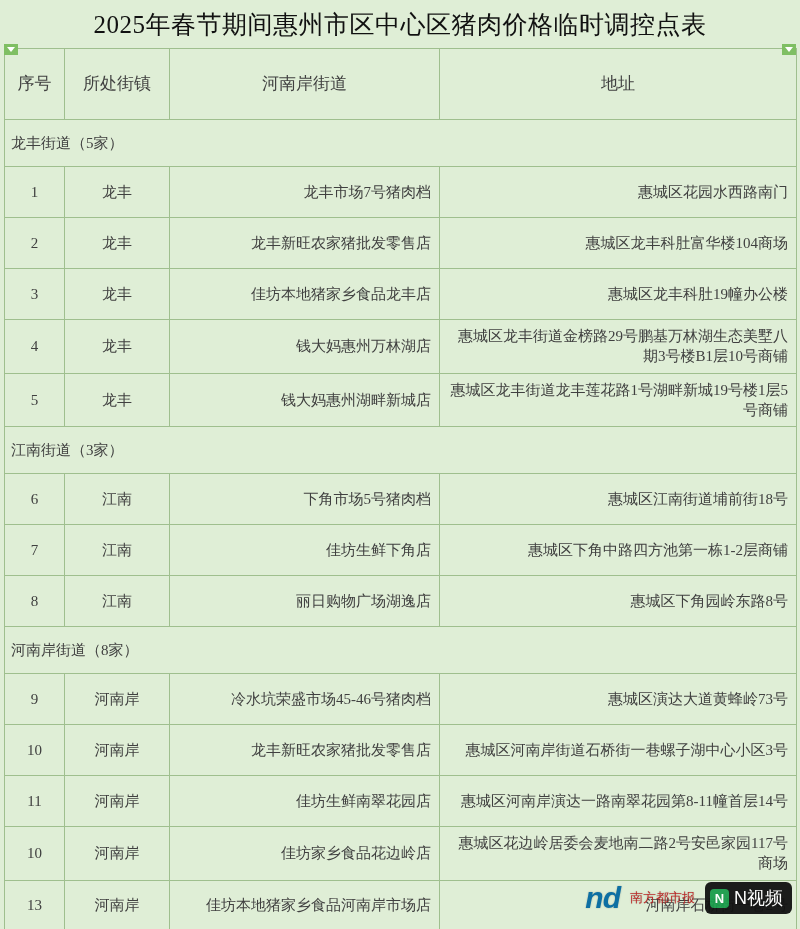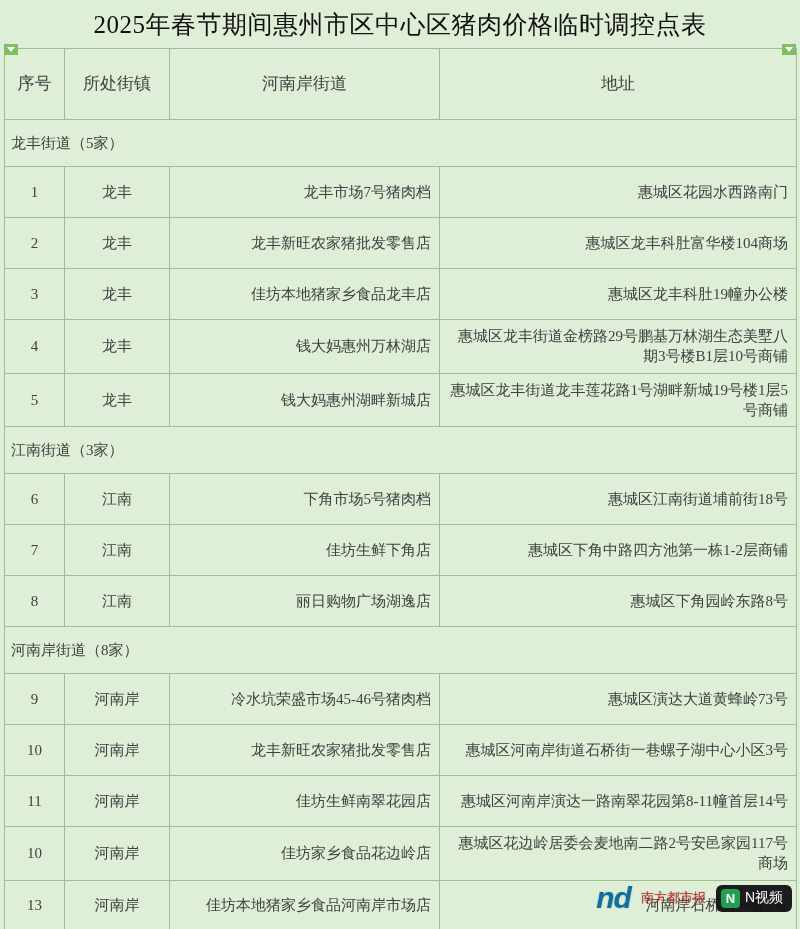--- a/index.html
+++ b/index.html
@@ -137,21 +137,21 @@
     color: #ffffff;
     font-family: "Liberation Sans", sans-serif;
     font-size: 13px;
     font-weight: bold;
     text-align: center;
     line-height: 19px;
   }
   .wm-badge-text {
     color: #ffffff;
     font-family: "Liberation Sans", sans-serif;
-    font-size: 14px;
+    font-size: 18px;
   }
 </style>
 </head>
 <body>
 
 <div class="page">
 
   <div class="title-bar">
     <div class="title-text">2025年春节期间惠州市区中心区猪肉价格临时调控点表</div>
   </div>

